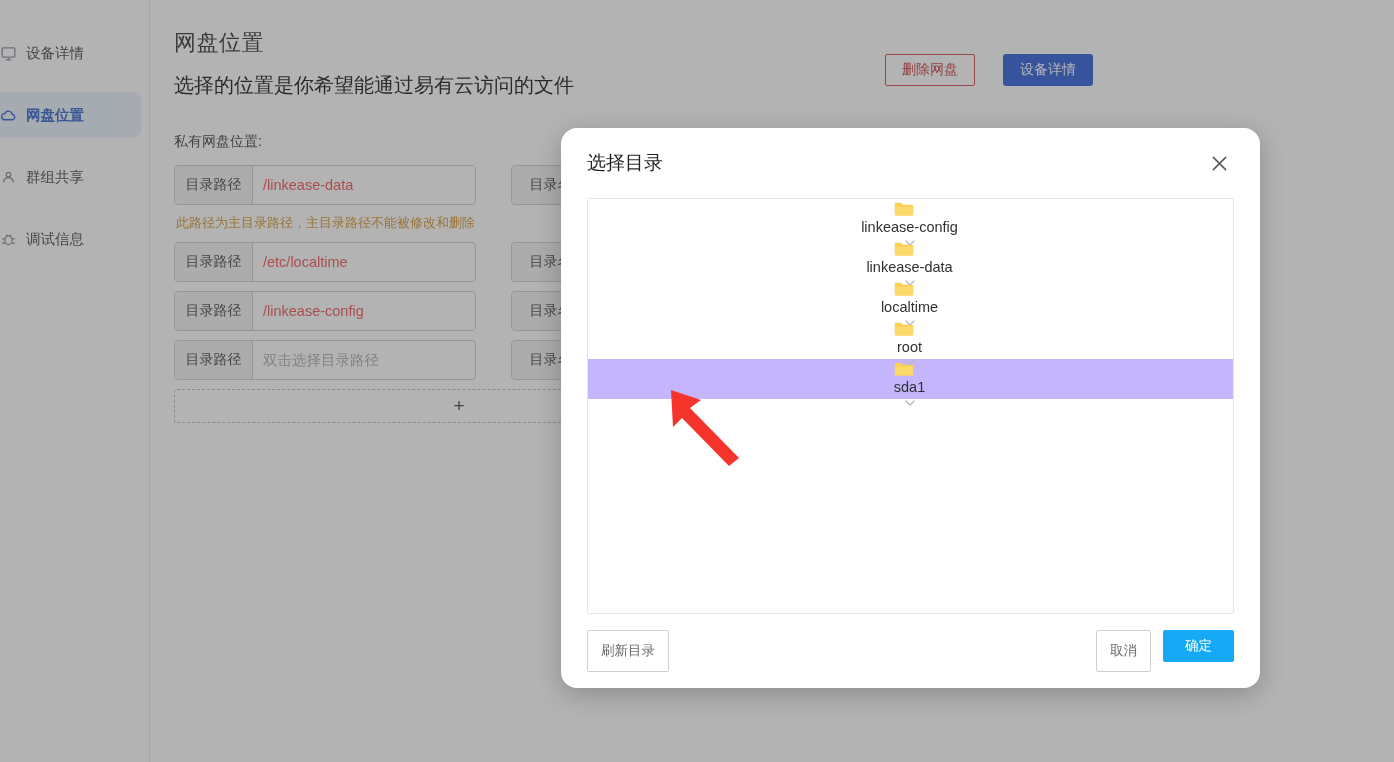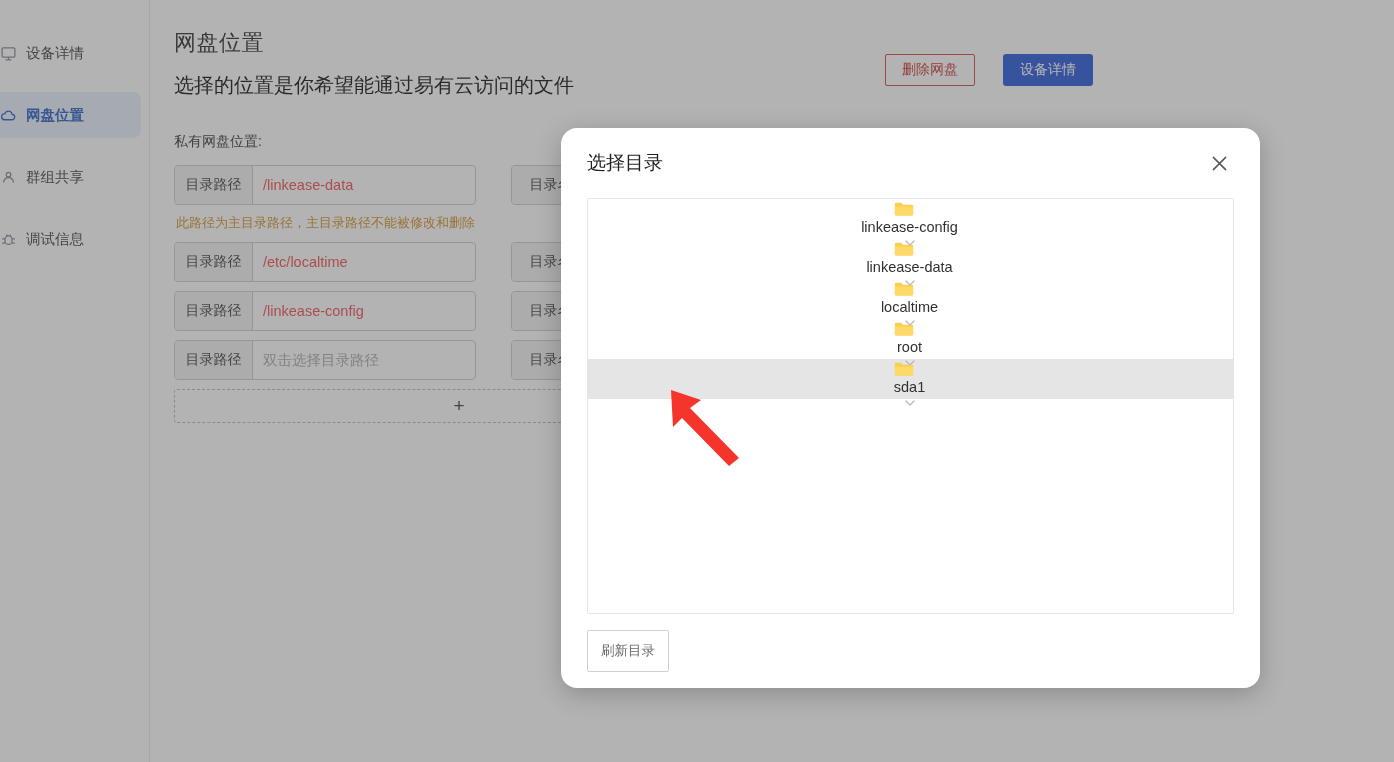--- a/index.html
+++ b/index.html
@@ -100,21 +100,21 @@
   .close-btn svg { width: 21px; height: 21px; }
 
   .file-list {
     flex: 1 1 auto; border: 1px solid #e6e6e6; border-radius: 2px;
     overflow-y: auto; background: #fff;
   }
   .file-row {
     display: flex; align-items: center; height: 40px;
     padding: 0 18px 0 16px; cursor: pointer; background: #fff; flex-direction: column;
   }
-  .file-row.selected { background: #e5e5e5; }
+  .file-row.selected { background: #c4b5fd; }
   .folder-icon { width: 20px; height: 20px; flex: 0 0 20px; margin-right: 12px; }
   .folder-icon svg { display: block; }
   .file-name { flex: 1; font-size: 14.5px; color: #303030; }
   .chev { width: 16px; height: 16px; color: #b6b9bf; }
   .chev svg { display: block; width: 16px; height: 16px; }
 
   .modal-foot {
     height: 74px; flex: 0 0 74px;
     display: flex; align-items: center; justify-content: space-between;
   }
@@ -334,20 +334,24 @@
           <svg viewBox="0 0 24 24" fill="none" stroke="currentColor" stroke-width="2" stroke-linecap="round">
               <path d="M6 9l6 6 6-6"></path>
             </svg>
         </span>
       </div>
 
     </div>
 
     <div class="modal-foot">
       <button class="btn-outline">刷新目录</button>
+      <div class="foot-right">
+        <button class="btn-outline">取消</button>
+        <button class="btn-confirm">确定</button>
+      </div>
     </div>
   </div>
 
   <svg class="arrow" viewBox="0 0 110 100">
     <path d="M16 12 L46 22 L35 30 L84 80 L74 88 L27 40 L18 49 Z" fill="#f5352b"></path>
   </svg>
 
 </div>
 
 </body></html>

